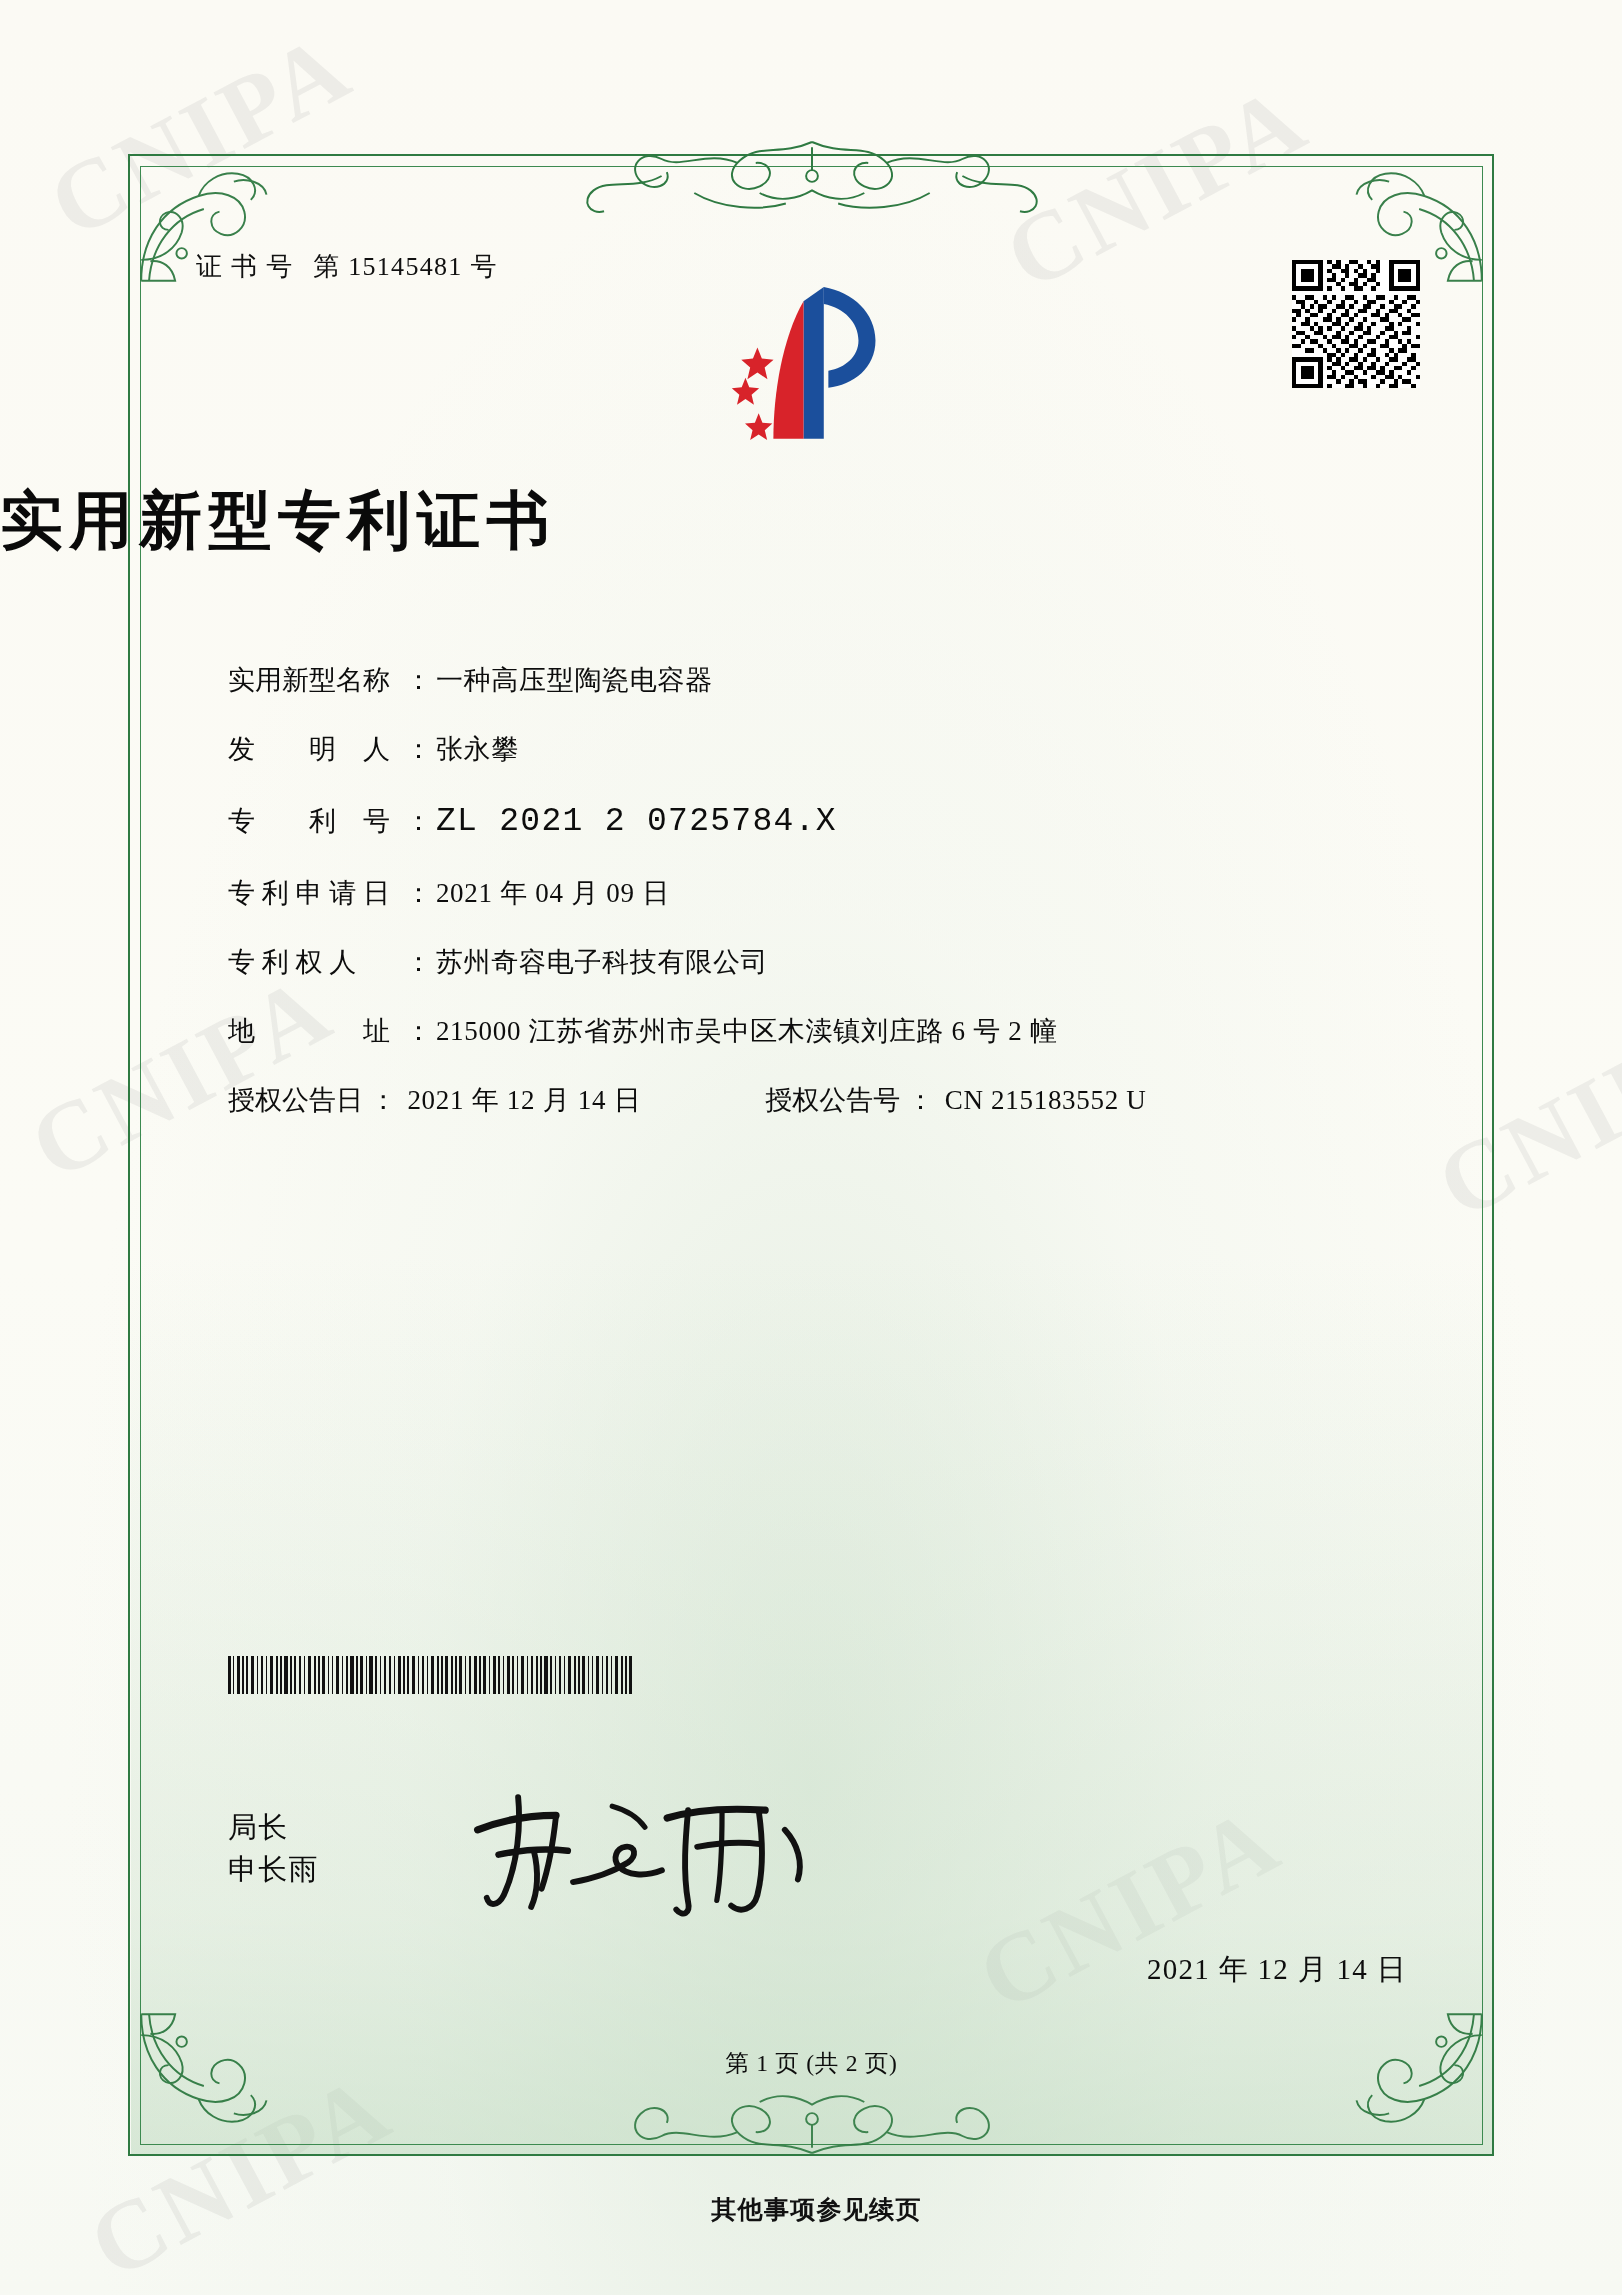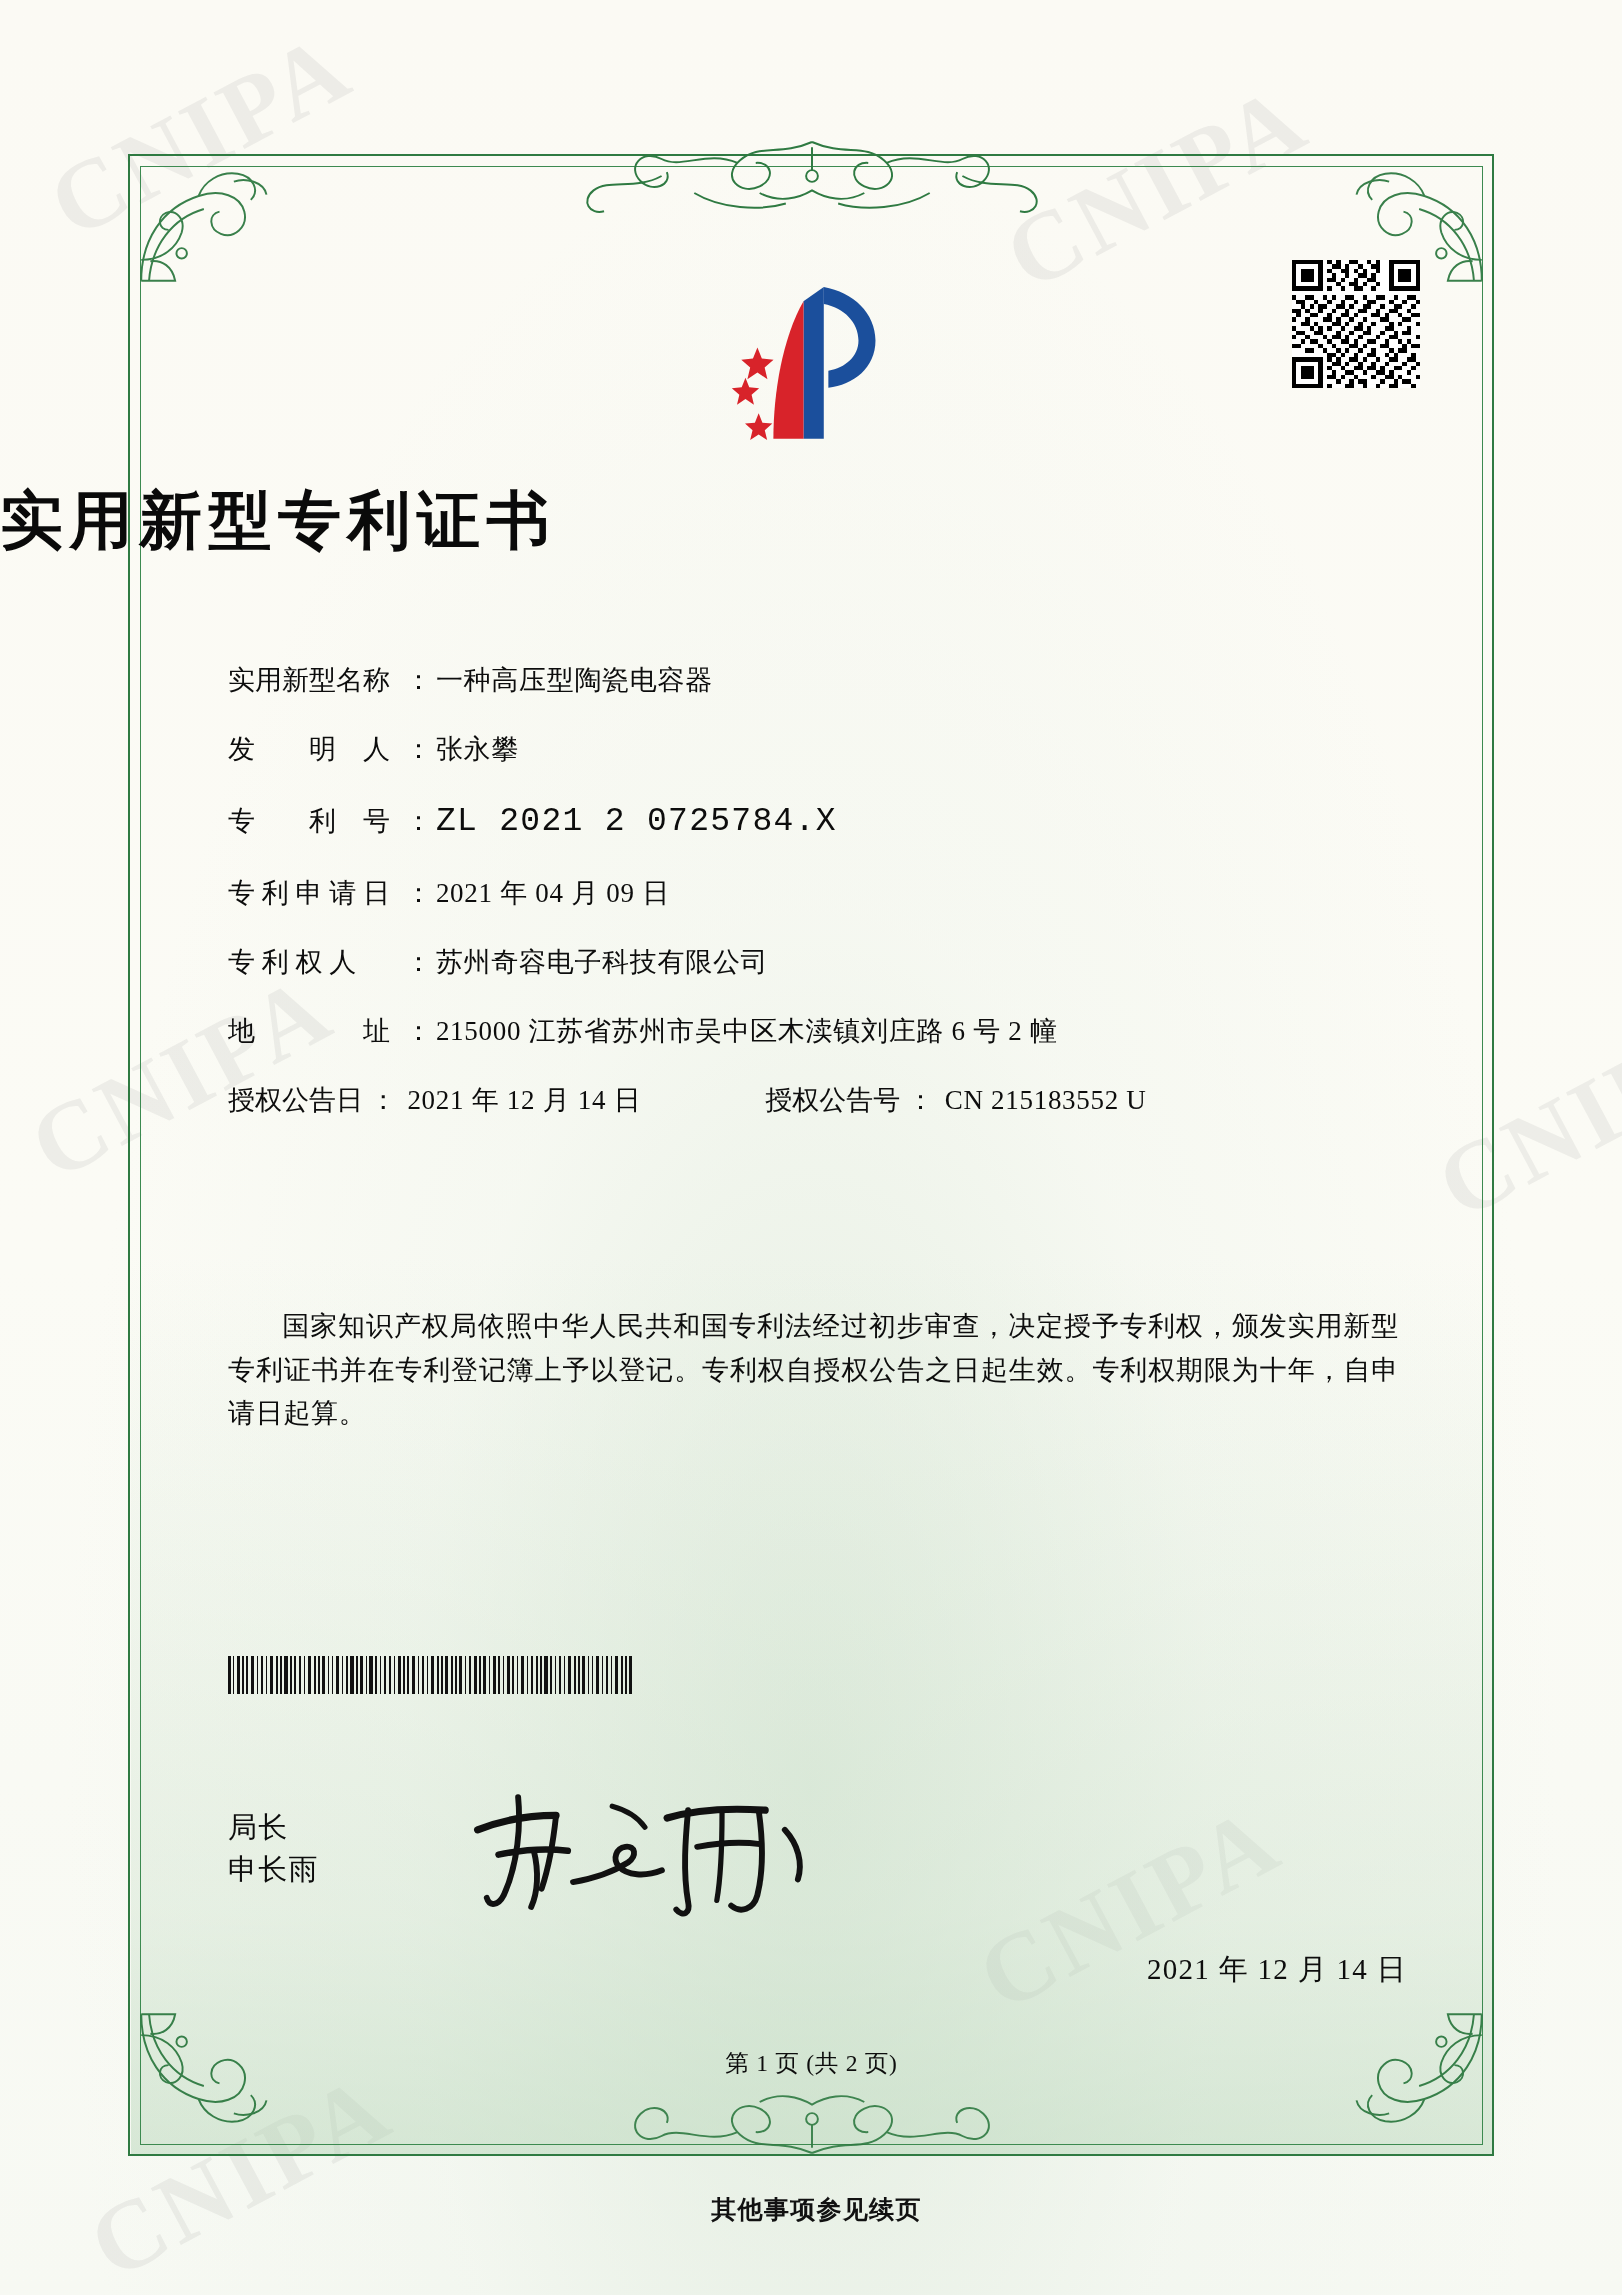--- a/index.html
+++ b/index.html
@@ -329,20 +329,24 @@
       <path d="M8 182 C 8 120, 40 70, 96 52 C 130 41, 160 52, 166 76 C 172 100, 150 118, 130 110 C 112 103, 110 80, 128 76"></path>
       <path d="M20 182 C 24 128, 56 86, 104 72"></path>
       <path d="M8 150 C 40 150, 62 132, 70 108 C 76 88, 62 72, 46 78 C 32 84, 34 104, 50 104"></path>
       <path d="M96 52 C 104 30, 128 14, 156 18 C 180 22, 190 44, 176 58"></path>
       <circle cx="70" cy="140" r="8"></circle>
       <path d="M8 182 L 60 182 C 56 160, 40 150, 22 152"></path>
       <path d="M150 30 C 168 24, 196 30, 200 50"></path>
     </svg>
   </div>
 
+  <div class="content">
+    <span class="cert-no">证 书 号</span>
+    <span class="cert-no" style="margin-left:17px;">第 15145481 号</span>
+  </div>
 
   <div class="qr">
     <svg viewBox="0 0 29 29" shape-rendering="crispEdges">
       <rect width="29" height="29" fill="#fff"></rect>
       <g fill="#000">
         <rect x="0" y="0" width="7" height="1"></rect>
           <rect x="0" y="6" width="7" height="1"></rect>
         <rect x="0" y="0" width="1" height="7"></rect>
           <rect x="6" y="0" width="1" height="7"></rect>
         <rect x="2" y="2" width="3" height="3"></rect>
@@ -609,21 +613,20 @@
         <span class="field-value">2021 年 12 月 14 日</span>
       </span>
       <span class="second">
         <span class="field-label" style="min-width:auto">授权公告号</span>
         <span class="field-colon">：</span>
         <span class="field-value">CN 215183552 U</span>
       </span>
     </div>
   </div>
 
-  <div class="para p1"><span class="indent"></span><span>国家知识产权局依照中华人民共和国专利法经过初步审查，决定授予专利权，颁发实用新型专利证书并在专利登记簿上予以登记。专利权自授权公告之日起生效。专利权期限为十年，自申请日起算。</span></div>
 
   <div class="barcode">
     <svg viewBox="0 0 620 58" shape-rendering="crispEdges">
       <g fill="#111">
         <rect x="0" y="0" width="4" height="58"></rect>
           <rect x="7" y="0" width="2" height="58"></rect>
         <rect x="13" y="0" width="5" height="58"></rect>
           <rect x="22" y="0" width="2" height="58"></rect>
         <rect x="28" y="0" width="3" height="58"></rect>
           <rect x="35" y="0" width="5" height="58"></rect>

